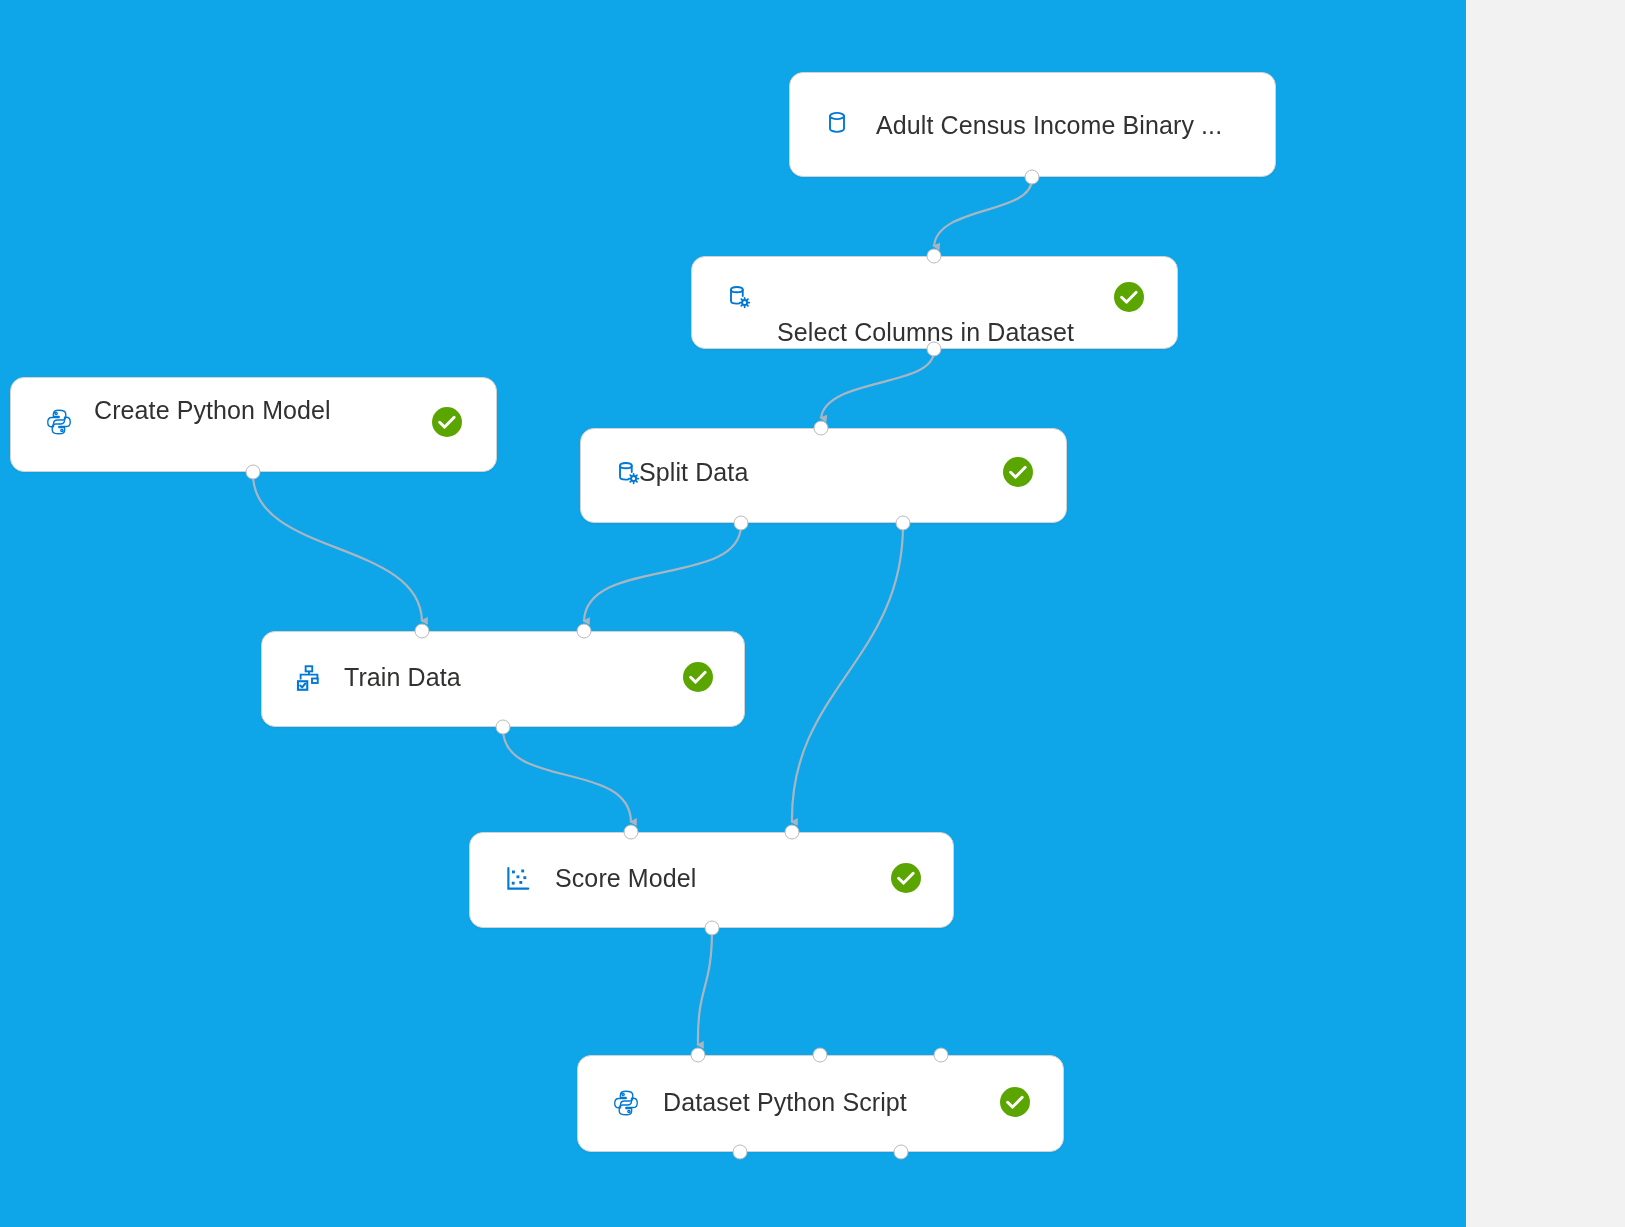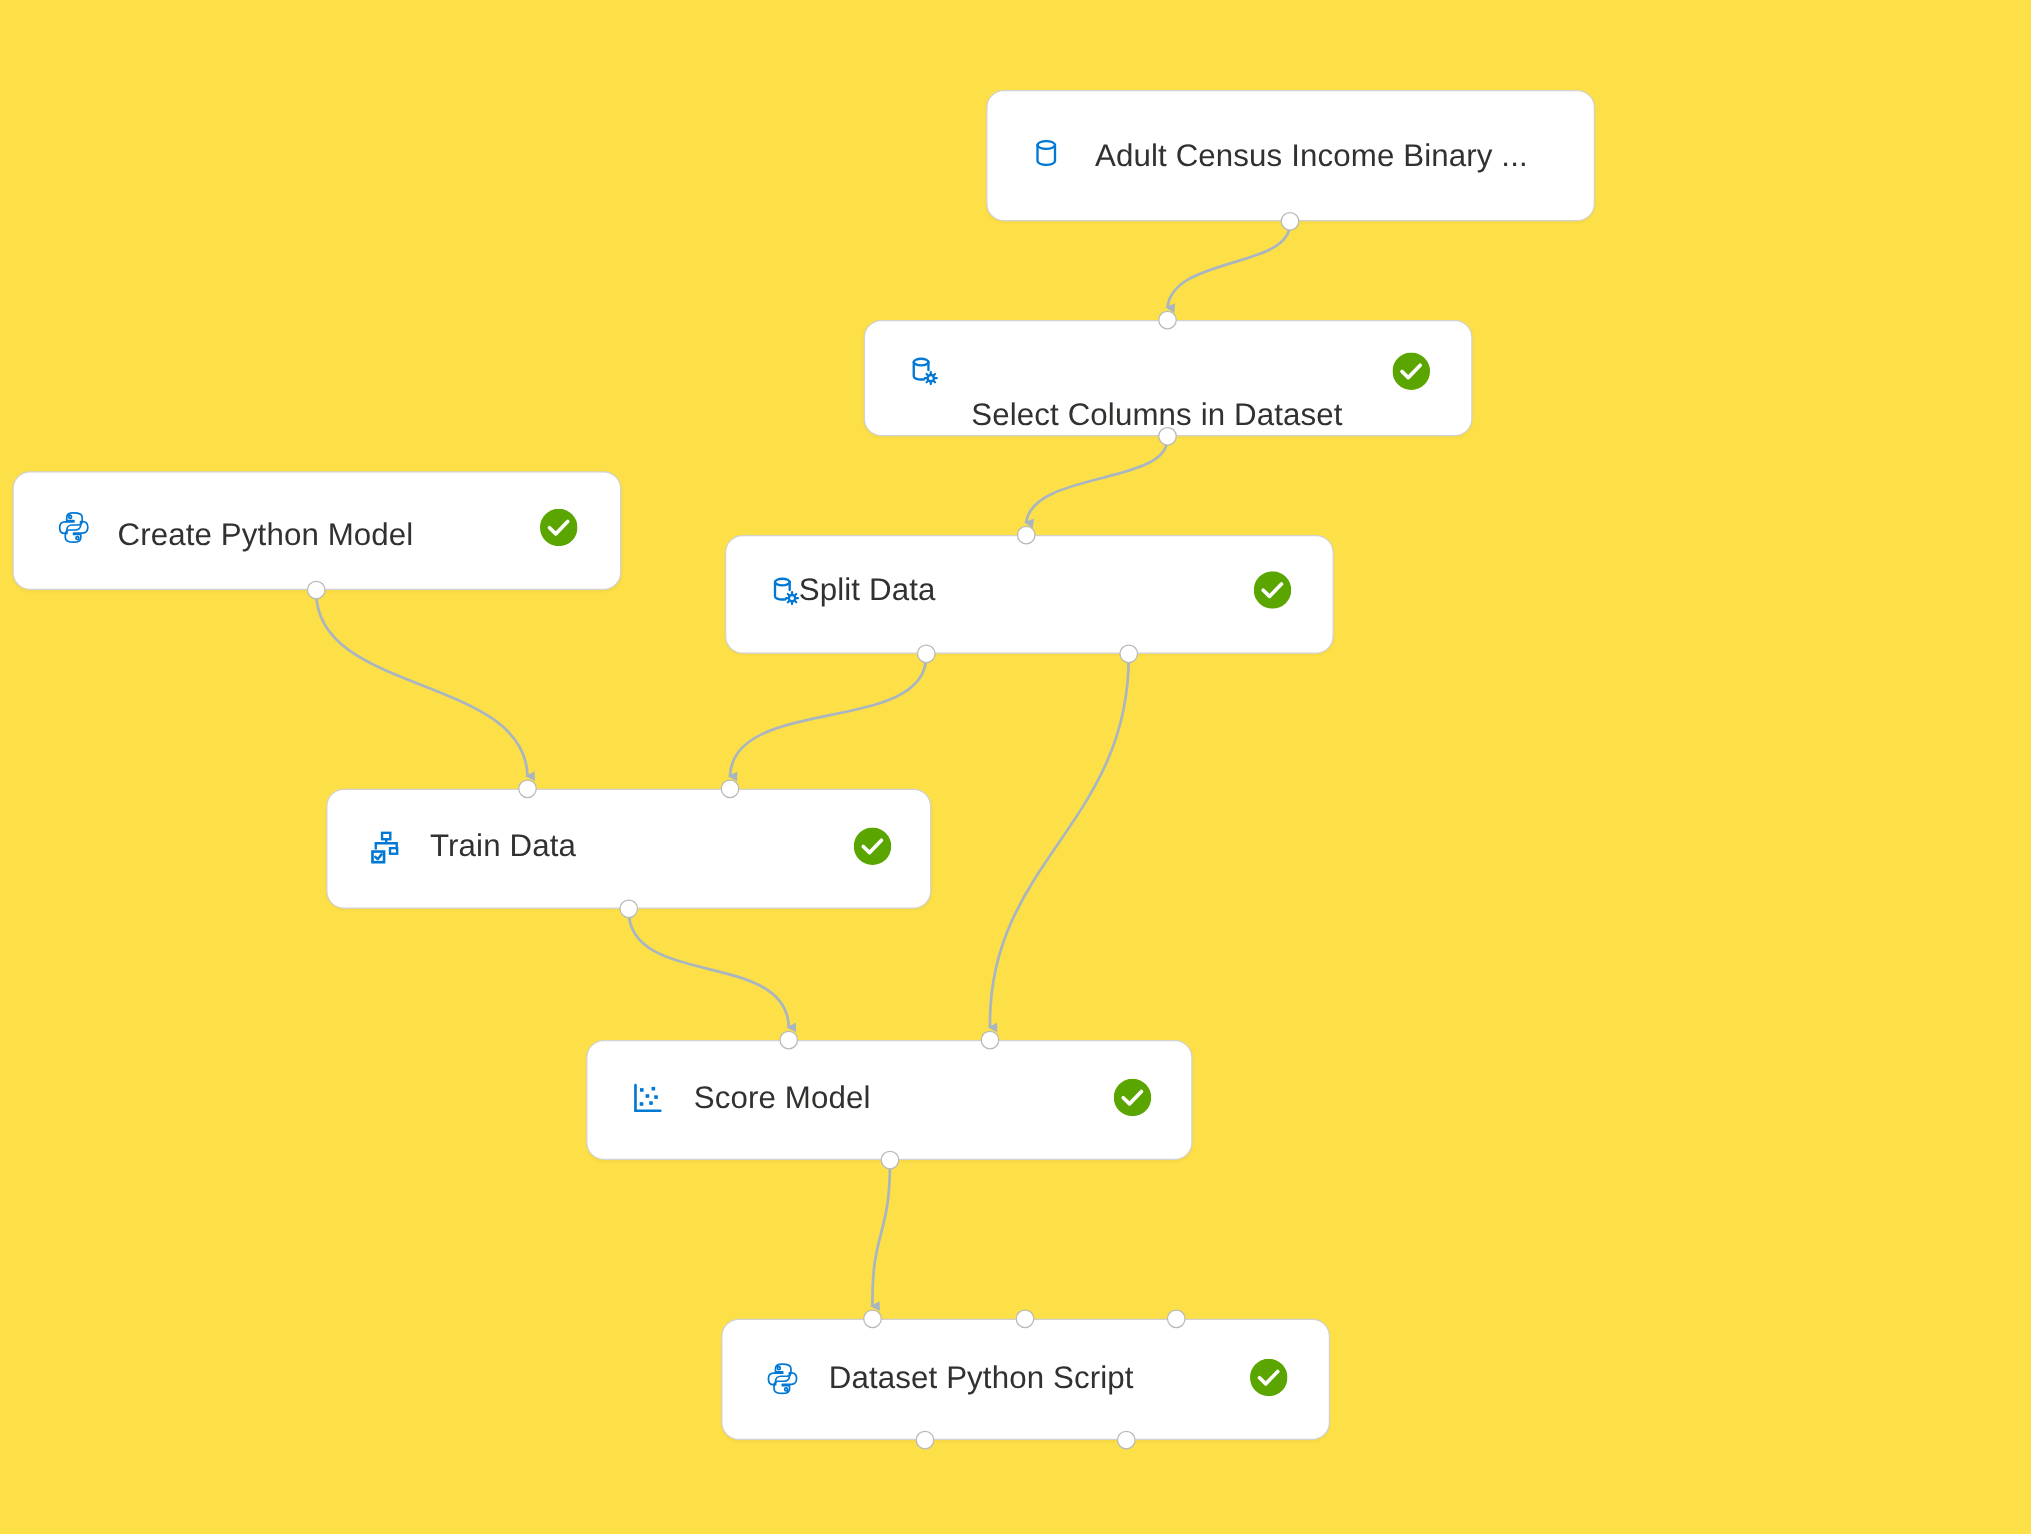--- a/index.html
+++ b/index.html
@@ -10,23 +10,23 @@
   body {
     width: 1625px;
     height: 1227px;
     position: relative;
     overflow: hidden;
     font-family: "Liberation Sans", sans-serif;
   }
   #canvas {
     position: absolute;
     inset: 0;
-    width: 1625px;
+    width: 1466px;
     height: 1227px;
-    background: #fde047;
+    background: #0ea5e9;
   }
   #edge-layer {
     position: absolute;
     left: 0;
     top: 0;
     width: 1625px;
     height: 1227px;
     pointer-events: none;
   }
   .node {
@@ -134,21 +134,21 @@
       </div>
       <div class="port" style="left: 934px; top: 256px;"></div>
       <div class="port" style="left: 934px; top: 349px;"></div>
       <div class="node" style="left: 10px; top: 377px; width: 487px; height: 95px;"></div>
       <div class="node-icon" style="left: 42px; top: 405px;">
         <svg width="30" height="30" viewBox="0 0 24 24" fill="none">
           <path d="M11.9 2.6 C8.9 2.6 7.5 3.6 7.5 5.5 V7.6 H12.1 V8.4 H6.3 C4.3 8.4 3 9.8 3 12.1 C3 14.4 4.2 15.8 6.2 15.8 H7.6 V13.4 C7.6 11.6 9 10.4 10.9 10.4 H14.6 C16.2 10.4 17.4 9.4 17.4 7.8 V5.5 C17.4 3.8 16 2.6 11.9 2.6 Z M9.7 4.3 C10.2 4.3 10.6 4.7 10.6 5.2 C10.6 5.7 10.2 6.1 9.7 6.1 C9.2 6.1 8.8 5.7 8.8 5.2 C8.8 4.7 9.2 4.3 9.7 4.3 Z" stroke="#0078d4" stroke-width="1.1" stroke-linejoin="round"></path>
           <path d="M12.1 21.4 C15.1 21.4 16.5 20.4 16.5 18.5 V16.4 H11.9 V15.6 H17.7 C19.7 15.6 21 14.2 21 11.9 C21 9.6 19.8 8.2 17.8 8.2 H16.4 V10.6 C16.4 12.4 15 13.6 13.1 13.6 H9.4 C7.8 13.6 6.6 14.6 6.6 16.2 V18.5 C6.6 20.2 8 21.4 12.1 21.4 Z M14.3 19.7 C13.8 19.7 13.4 19.3 13.4 18.8 C13.4 18.3 13.8 17.9 14.3 17.9 C14.8 17.9 15.2 18.3 15.2 18.8 C15.2 19.3 14.8 19.7 14.3 19.7 Z" stroke="#0078d4" stroke-width="1.1" stroke-linejoin="round"></path>
         </svg>
       </div>
-      <div class="node-title" style="left: 94px; top: 416px;">Create Python Model</div>
+      <div class="node-title" style="left: 94px; top: 398px;">Create Python Model</div>
       <div class="status-badge" style="left: 432px; top: 407px;">
         <svg width="30" height="30" viewBox="0 0 30 30">
           <circle cx="15" cy="15" r="15" fill="#5ba500"></circle>
           <path d="M7.6 15.2 L12.6 20.1 L22.2 10.2" stroke="#ffffff" stroke-width="2.9" fill="none" stroke-linecap="round" stroke-linejoin="round"></path>
         </svg>
       </div>
       <div class="port" style="left: 253px; top: 472px;"></div>
       <div class="node" style="left: 580px; top: 428px; width: 487px; height: 95px;"></div>
       <div class="node-icon" style="left: 611px; top: 456px;">
         <svg width="30" height="30" viewBox="0 0 24 24" fill="none">

